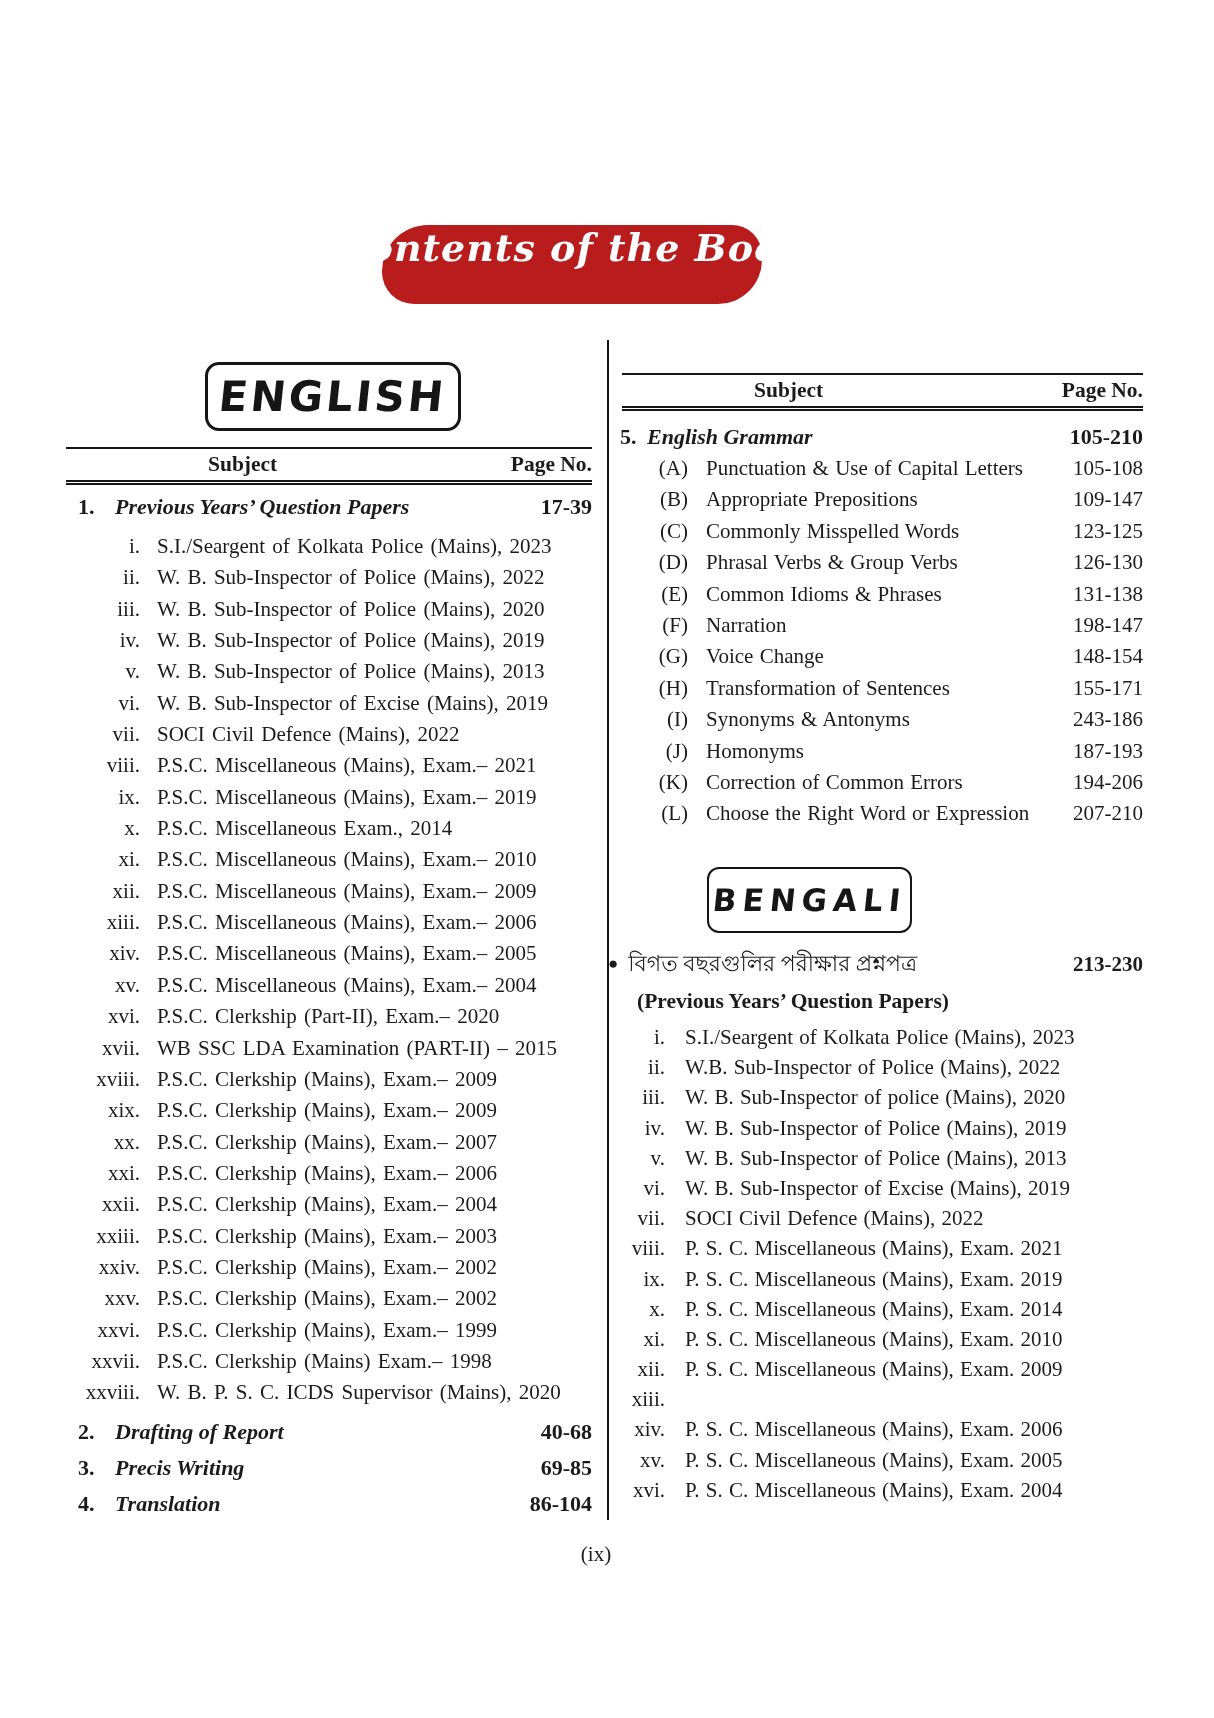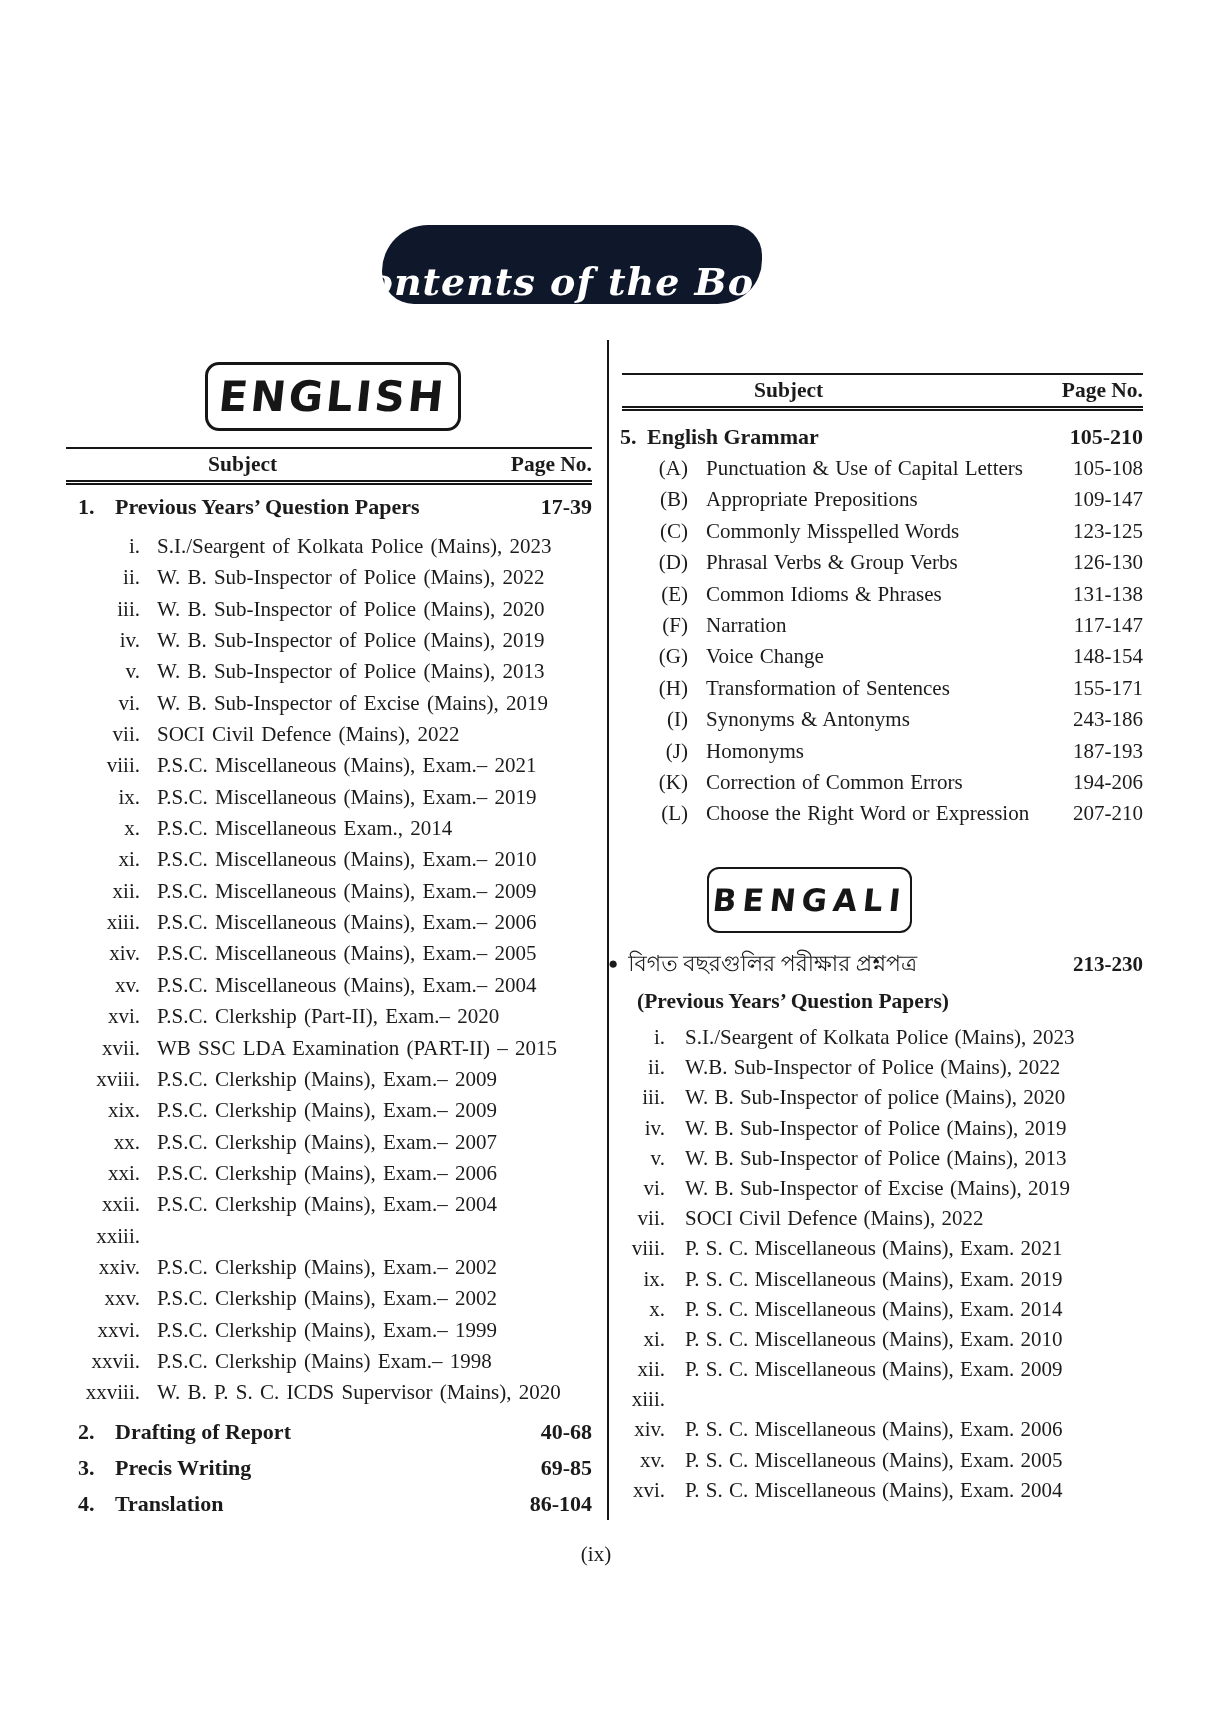--- a/index.html
+++ b/index.html
@@ -1,21 +1,21 @@
 <!DOCTYPE html>
 <html><head>
 <meta charset="utf-8">
 <style>
   html,body{margin:0;padding:0;}
   body{width:1214px;height:1718px;background:#ffffff;font-family:"Liberation Serif",serif;color:#1b1b1b;position:relative;}
   .abs{position:absolute;}
 
   
-  .banner{left:382px;top:225px;width:380px;height:79px;background:#0f172a;border-radius:46px 30px 44px 32px;
-          display:flex;align-items:flex-end;justify-content:center;}
+  .banner{left:382px;top:225px;width:380px;height:79px;background:#b91c1c;border-radius:46px 30px 44px 32px;
+          display:flex;align-items:flex-start;justify-content:center;}
   .banner span{font-family:"DejaVu Serif",serif;font-style:italic;font-weight:bold;font-size:38px;color:#ffffff;letter-spacing:1px;white-space:nowrap;}
 
   
   .secbox{border:3px solid #161616;border-radius:14px;display:flex;align-items:center;justify-content:center;background:#fff;}
   .secbox span{font-family:"DejaVu Sans",sans-serif;font-weight:bold;color:#161616;transform:skewX(-6deg);white-space:nowrap;}
   .english-box{left:205px;top:362px;width:250px;height:63px;}
   .english-box span{font-size:42px;letter-spacing:3px;}
   .bengali-box{left:707px;top:867px;width:201px;height:62px;border-width:2.5px;border-radius:12px;}
   .bengali-box span{font-size:31px;letter-spacing:6px;}
 
@@ -28,21 +28,21 @@
   .lefthead .hs{margin-left:142px;}
   .righthead{left:622px;top:373px;width:521px;height:31px;}
   .righthead .hs{margin-left:132px;}
 
   
   .divider{left:607px;top:340px;width:2px;height:1180px;background:#161616;}
 
   
   .bentry{display:flex;align-items:center;font-weight:bold;font-size:22px;white-space:nowrap;}
   .bentry .bn{flex:0 0 27px;padding-left:12px;}
-  .bentry .bt{padding-left:10px;}
+  .bentry .bt{padding-left:10px;font-style:italic;}
   .bentry .bp{margin-left:auto;}
   .entry1{left:66px;top:492px;width:526px;height:30px;}
   .entries234{left:66px;top:1414px;width:526px;}
   .entries234 .bentry{height:36px;}
   .entry5{left:618px;top:422px;width:525px;height:30px;}
   .entry5 .bn{flex:0 0 27px;padding-left:2px;}
   .entry5 .bt{padding-left:0;}
 
   
   .leftlist{left:66px;top:531px;width:526px;}
@@ -200,20 +200,21 @@
       <span class="itx">P.S.C. Clerkship (Mains), Exam.– 2006</span>
     </div>
 
     <div class="row">
       <span class="rn">xxii.</span>
       <span class="itx">P.S.C. Clerkship (Mains), Exam.– 2004</span>
     </div>
 
     <div class="row">
       <span class="rn">xxiii.</span>
+      <span class="itx">P.S.C. Clerkship (Mains), Exam.– 2003</span>
     </div>
 
     <div class="row">
       <span class="rn">xxiv.</span>
       <span class="itx">P.S.C. Clerkship (Mains), Exam.– 2002</span>
     </div>
 
     <div class="row">
       <span class="rn">xxv.</span>
       <span class="itx">P.S.C. Clerkship (Mains), Exam.– 2002</span>
@@ -295,21 +296,21 @@
 
     <div class="row">
       <span class="gl">(E)</span>
       <span class="gt">Common Idioms &amp; Phrases</span>
       <span class="gp">131-138</span>
     </div>
 
     <div class="row">
       <span class="gl">(F)</span>
       <span class="gt">Narration</span>
-      <span class="gp">117-147</span>
+      <span class="gp">198-147</span>
     </div>
 
     <div class="row">
       <span class="gl">(G)</span>
       <span class="gt">Voice Change</span>
       <span class="gp">148-154</span>
     </div>
 
     <div class="row">
       <span class="gl">(H)</span>

